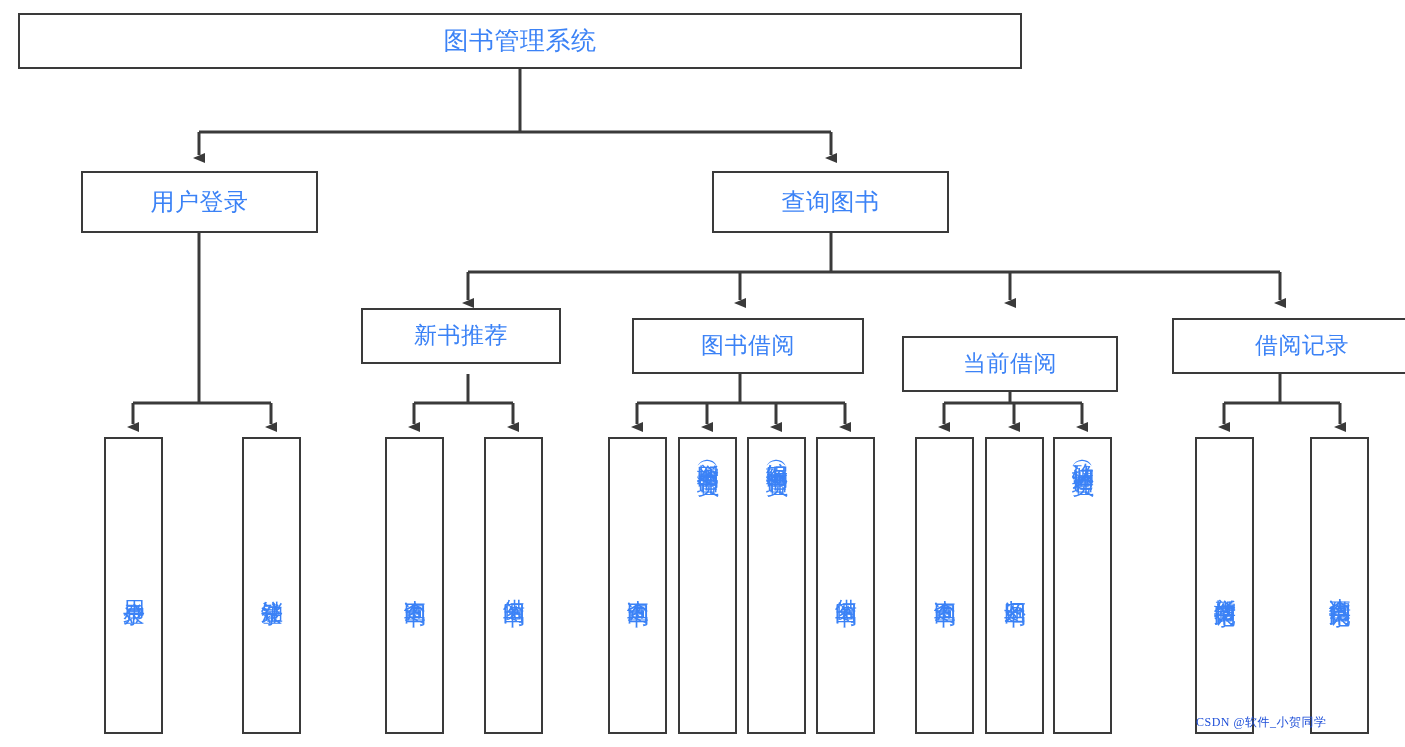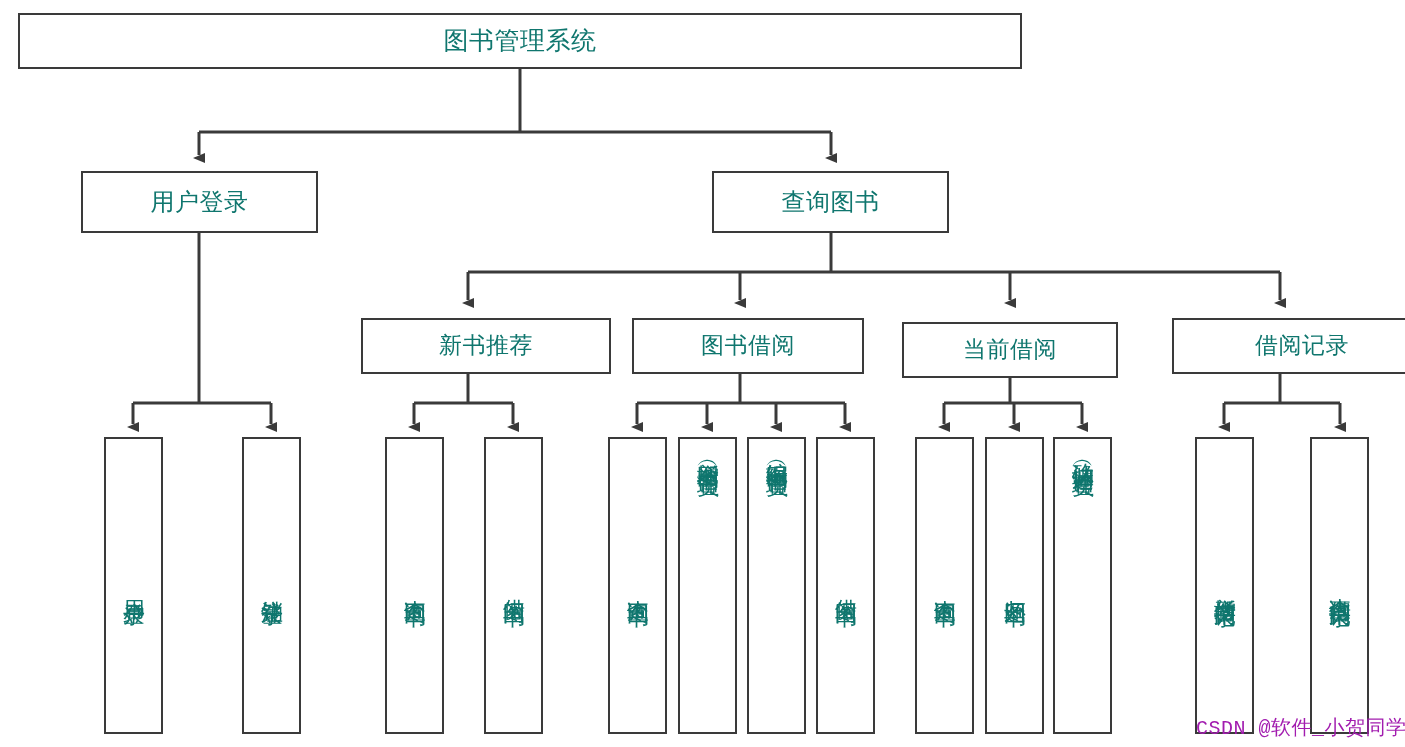--- a/index.html
+++ b/index.html
@@ -26,21 +26,21 @@
     pointer-events: none;
   }
   .node {
     position: absolute;
     box-sizing: border-box;
     background: #ffffff;
     border: 2px solid #3a3a3a;
     display: flex;
     align-items: center;
     justify-content: center;
-    color: #0f766e;
+    color: #3b82f6;
   }
   .node .label {
     text-align: center;
     line-height: 1.12;
     letter-spacing: 0.5px;
   }
   .node.root .label { font-size: 25px; }
   .node.lvl2 .label { font-size: 24px; }
   .node.lvl3 .label { font-size: 23px; }
 
@@ -55,25 +55,25 @@
     line-height: 1.22;
     letter-spacing: 2px;
     white-space: nowrap;
   }
   .node.leaf.top .label {
     align-self: flex-start;
     margin-top: 6px;
   }
   .watermark {
     position: absolute;
-    font-size: 20px;
-    color: #a21caf;
+    font-size: 12px;
+    color: #1d4ed8;
     white-space: nowrap;
     letter-spacing: 0.5px;
-    font-family: Liberation Mono, monospace;
+    font-family: Liberation Serif, serif;
   }
 </style>
 </head>
 <body>
 
 <div id="canvas">
 
   <svg class="edges" viewBox="0 0 1405 747" xmlns="http://www.w3.org/2000/svg">
     <defs>
       <marker id="arrow" markerWidth="10" markerHeight="12" refX="2" refY="6" orient="auto" markerUnits="userSpaceOnUse">
@@ -128,27 +128,27 @@
     <span class="label">图书管理系统</span>
   </div>
 
   <div class="node lvl2" style="left:81px; top:171px; width:237px; height:62px;">
     <span class="label">用户登录</span>
   </div>
   <div class="node lvl2" style="left:712px; top:171px; width:237px; height:62px;">
     <span class="label">查询图书</span>
   </div>
 
-  <div class="node lvl3" style="left:361px; top:318px; width:250px; height:56px;">
+  <div class="node lvl3" style="left:361px; top:308px; width:200px; height:56px;">
     <span class="label">新书推荐</span>
   </div>
   <div class="node lvl3" style="left:632px; top:318px; width:232px; height:56px;">
     <span class="label">图书借阅</span>
   </div>
-  <div class="node lvl3" style="left:902px; top:322px; width:216px; height:56px;">
+  <div class="node lvl3" style="left:902px; top:336px; width:216px; height:56px;">
     <span class="label">当前借阅</span>
   </div>
   <div class="node lvl3" style="left:1172px; top:318px; width:260px; height:56px;">
     <span class="label">借阅记录</span>
   </div>
 
   <div class="node leaf" style="left:104px; top:437px; width:59px; height:297px;">
     <span class="label">用户登录</span>
   </div>
   <div class="node leaf" style="left:242px; top:437px; width:59px; height:297px;">

